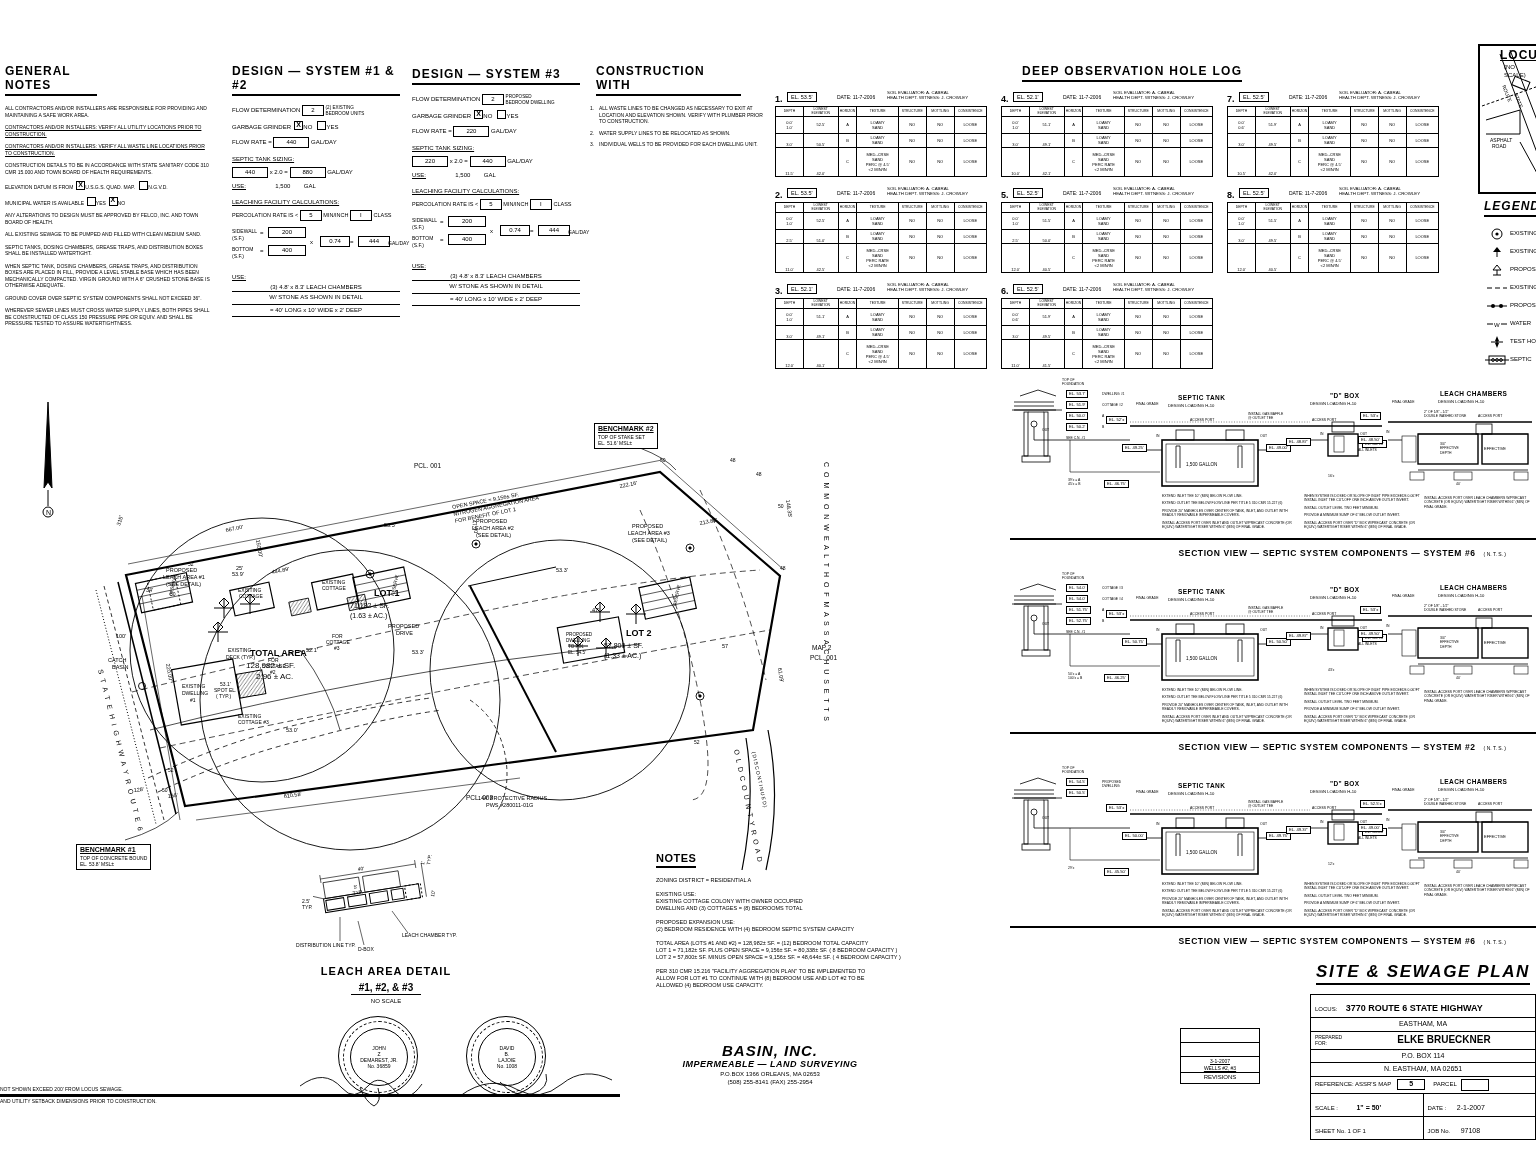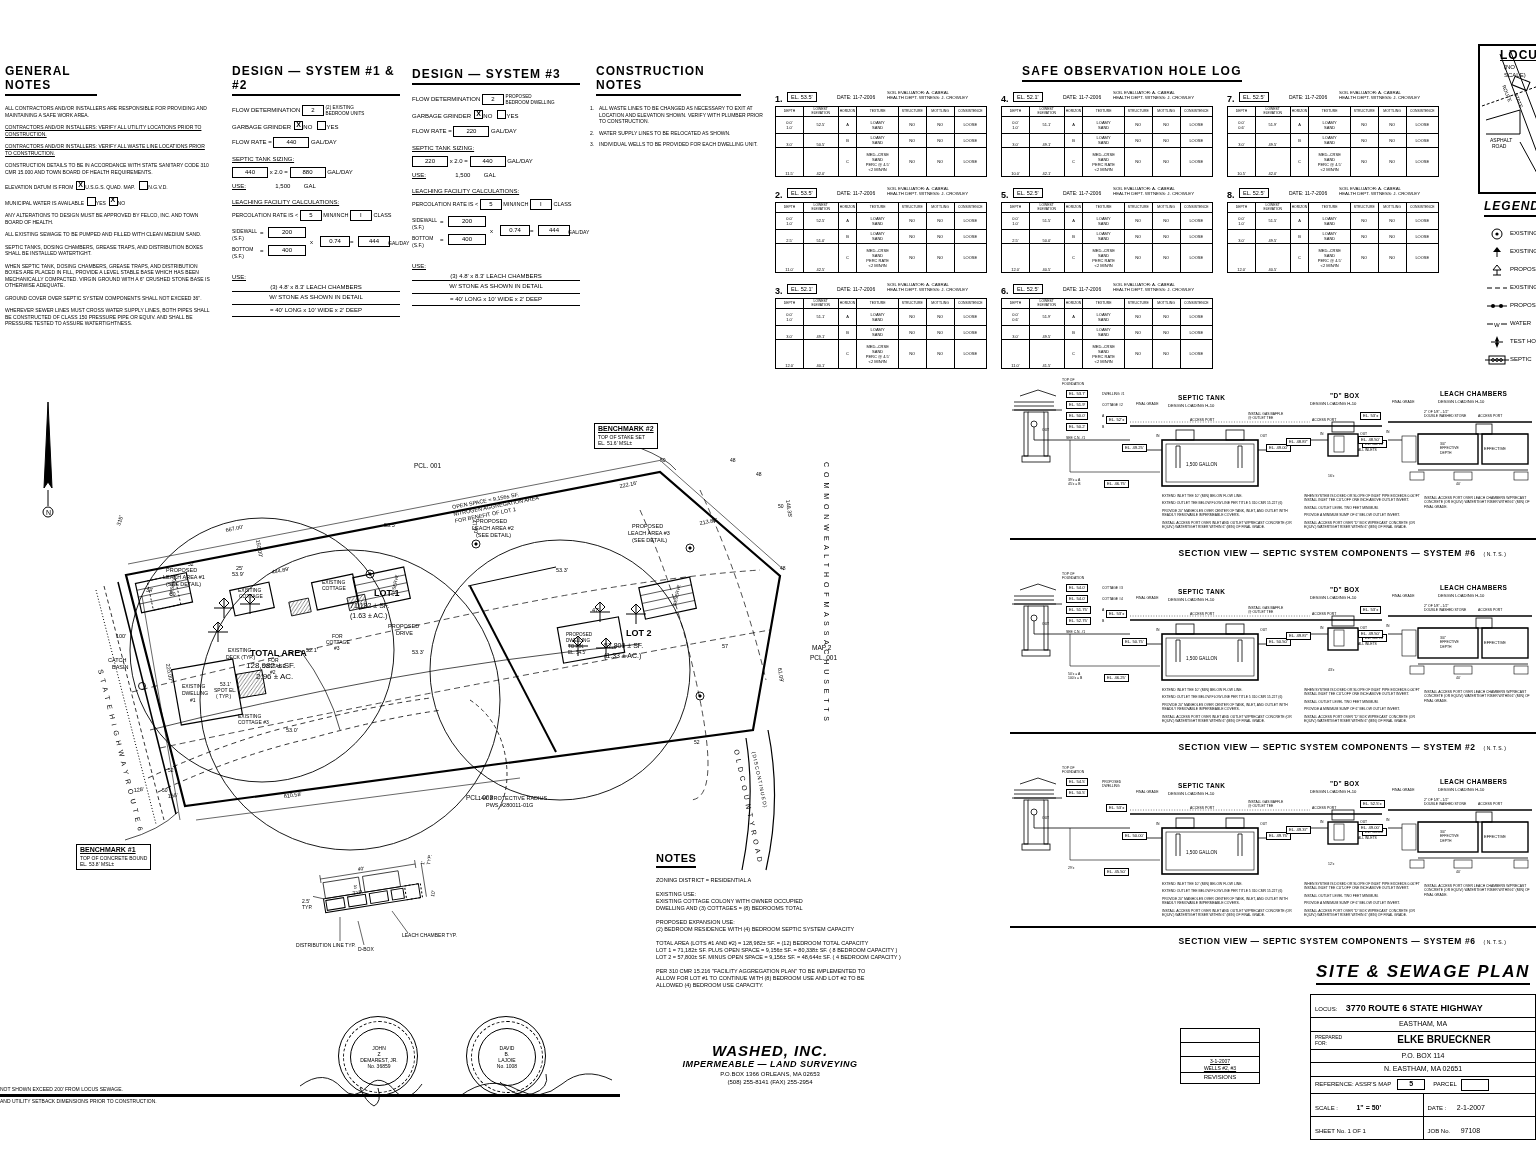--- a/index.html
+++ b/index.html
@@ -221,38 +221,38 @@
       <div class="abs t5" style="left:156px;top:14px;">GAL/DAY</div>
     </div>
     <div class="t6 u" style="margin-top:12px;">USE:</div>
     <div class="t6 ctr" style="margin-top:2px;">(3)  4.8'  x  8.3'  LEACH CHAMBERS</div>
     <div class="t6 ctr rowline" style="border-top:1px solid #000;padding:2px 0;">W/ STONE AS SHOWN IN DETAIL</div>
     <div class="t6 ctr rowline" style="padding:2px 0;">=  40'  LONG  x  10'  WIDE  x  2'  DEEP</div>
   </div>
 </div>
 
 <div class="abs" style="left:590px;top:64px;width:175px;">
-  <div class="hdr t12" style="width:145px;margin-left:6px;">CONSTRUCTION NOTES</div>
+  <div class="hdr t12" style="width:145px;margin-left:6px;">CONSTRUCTION WITH</div>
   <div class="t5" style="margin-top:9px;">
     <div style="display:flex;margin-bottom:5px;">
       <span style="width:9px;flex:none;">1.</span>
         <span>ALL WASTE LINES TO BE CHANGED AS NECESSARY TO EXIT AT LOCATION AND ELEVATION SHOWN. VERIFY WITH PLUMBER PRIOR TO CONSTRUCTION.</span>
     </div>
     <div style="display:flex;margin-bottom:5px;">
       <span style="width:9px;flex:none;">2.</span>
         <span>WATER SUPPLY LINES TO BE RELOCATED AS SHOWN.</span>
     </div>
     <div style="display:flex;">
       <span style="width:9px;flex:none;">3.</span>
         <span>INDIVIDUAL WELLS TO BE PROVIDED FOR EACH DWELLING UNIT.</span>
     </div>
   </div>
 </div>
 
-<div class="abs hdr" style="left:1022px;top:64px;font-size:12px;letter-spacing:1.3px;">SAFE OBSERVATION HOLE LOG</div>
+<div class="abs hdr" style="left:1022px;top:64px;font-size:12px;letter-spacing:1.3px;">DEEP OBSERVATION HOLE LOG</div>
 <div class="abs" id="hole-log-container" style="left:775px;top:92px;width:700px;height:290px;">
     <div class="abs" style="left: 0px; top: 0px; width: 212px;">
       <div style="position: relative; height: 14px;">
         <span class="abs b" style="left: 0px; top: 2px; font-size: 9px;">1.</span>
         <span class="abs elbox" style="left: 12px; top: 0px;">EL. 53.5'</span>
         <span class="abs" style="left: 62px; top: 2px; font-size: 5px;">DATE: 11-7-2006</span>
         <span class="abs" style="left: 112px; top: -2px; font-size: 4.4px;">SOIL EVALUATOR: A. CABRAL</span>
         <span class="abs" style="left: 112px; top: 3px; font-size: 4.4px;">HEALTH DEPT. WITNESS: J. CROWLEY</span>
       </div>
       <table class="dohl" style="width: 212px;">
@@ -1033,20 +1033,25 @@
       <text x="0" y="102">DISTRIBUTION LINE TYP.</text>
       <text x="62" y="106">D-BOX</text>
       <text x="106" y="92">LEACH CHAMBER TYP.</text>
     </g>
     <g stroke="#000" stroke-width=".6" fill="none">
       <path d="M44 96 L44 72"></path>
         <path d="M68 100 L62 76"></path>
         <path d="M112 88 L96 66"></path>
     </g>
   </svg>
+  <div class="ctr" style="margin-top:-4px;">
+    <div class="b" style="font-size:11px;letter-spacing:1px;">LEACH AREA DETAIL</div>
+    <div class="b" style="font-size:10px;border-bottom:1.6px solid #000;display:inline-block;padding:0 8px 1px;">#1, #2, &amp; #3</div>
+    <div class="t6" style="margin-top:3px;">NO SCALE</div>
+  </div>
 </div>
 
 <div class="abs" style="left:656px;top:848px;width:330px;">
   <div class="hdr" style="font-size:11px;letter-spacing:.5px;">NOTES</div>
   <div id="notes-body" class="t55" style="margin-top:9px;">
       <div>ZONING DISTRICT = RESIDENTIAL A</div>
       <div style="margin-top: 7px;">EXISTING USE:</div>
       <div>EXISTING COTTAGE COLONY WITH OWNER OCCUPIED</div>
       <div>DWELLING AND (3) COTTAGES = (8) BEDROOMS TOTAL</div>
       <div style="margin-top: 7px;">PROPOSED EXPANSION USE:</div>
@@ -1268,21 +1273,21 @@
 </div>
 <svg class="abs" style="left:300px;top:1058px;" width="420" height="50">
   <g stroke="#000" fill="none" stroke-width=".9">
     <path d="M0 28 Q24 10 42 30 Q54 44 68 28 Q80 14 96 34 Q108 46 122 26"></path>
     <path d="M60 30 Q66 44 74 48 Q82 44 78 30"></path>
     <path d="M160 38 Q190 16 218 32 Q240 44 262 26 Q284 8 312 22"></path>
     <path d="M200 24 Q214 40 232 36 Q250 30 246 16"></path>
   </g>
 </svg>
 <div class="abs ctr" style="left:660px;top:1042px;width:220px;">
-  <div class="b" style="font-size:15px;font-style:italic;letter-spacing:1px;">WASHED, INC.</div>
+  <div class="b" style="font-size:15px;font-style:italic;letter-spacing:1px;">BASIN, INC.</div>
   <div class="b" style="font-size:9px;font-style:italic;letter-spacing:.5px;">IMPERMEABLE  —  LAND SURVEYING</div>
   <div class="t6" style="margin-top:2px;">P.O.BOX 1366 ORLEANS, MA 02653</div>
   <div class="t6">(508) 255-8141   (FAX) 255-2954</div>
 </div>
 <div class="abs" style="left:0;top:1094px;width:620px;height:3px;background:#000;"></div>
 
 <div class="abs" id="title-block" style="left:1180px;top:962px;width:356px;">
   <div class="ctr" style="margin-left:130px;">
     <span style="font-size:17px;font-style:italic;font-weight:bold;letter-spacing:1.6px;border-bottom:2px solid #000;padding-bottom:2px;">SITE &amp; SEWAGE PLAN</span>
   </div>

